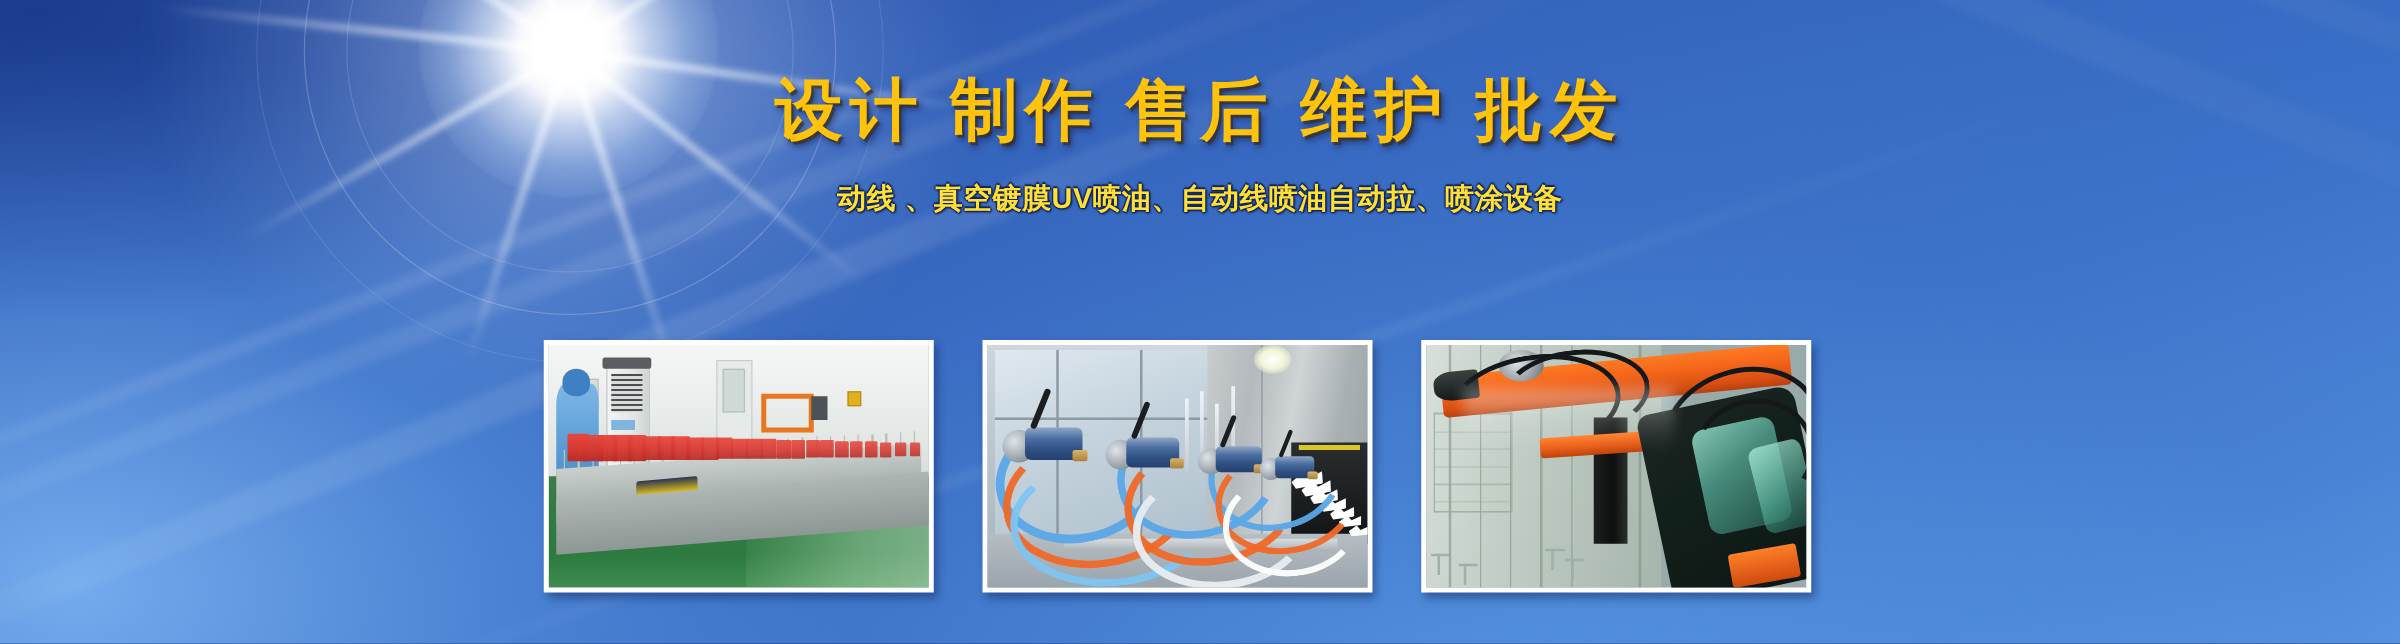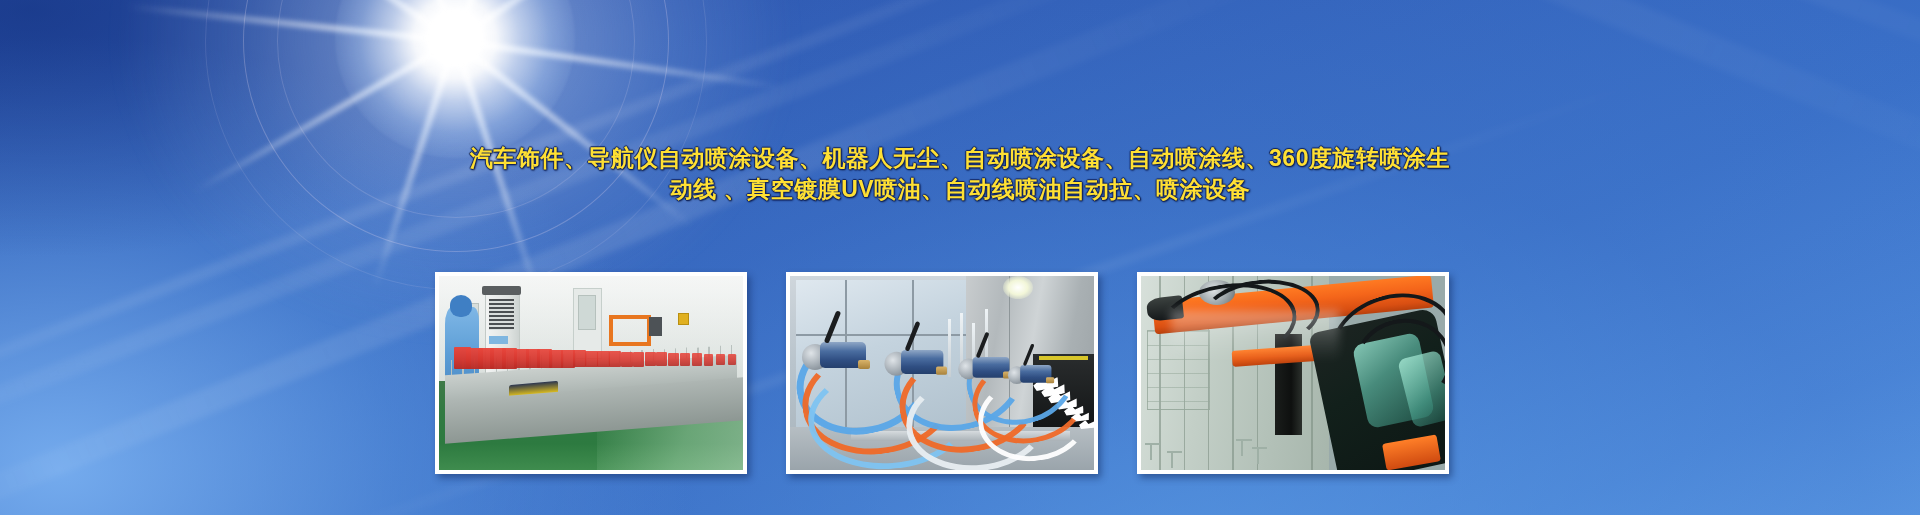--- a/index.html
+++ b/index.html
@@ -277,23 +277,25 @@
     <div class="ray" style="width:260px; transform:rotate(108deg);"></div>
     <div class="ray" style="width:300px; transform:rotate(150deg);"></div>
     <div class="ray" style="width:330px; transform:rotate(186deg);"></div>
     <div class="ray" style="width:280px; transform:rotate(214deg);"></div>
     <div class="ray" style="width:250px; transform:rotate(250deg);"></div>
     <div class="ray" style="width:300px; transform:rotate(292deg);"></div>
     <div class="ray" style="width:260px; transform:rotate(326deg);"></div>
     <div class="flare-core"></div>
   </div>
 
+  <div class="headline">
+    <span class="word">设计</span><span class="word">制作</span><span class="word">售后</span><span class="word">维护</span><span class="word">批发</span>
+  </div>
 
   <div class="subtitle">
-    <span class="line">汽车饰件、导航仪自动喷涂设备、机器人无尘、自动喷涂设备、自动喷涂线、360度旋转喷涂生</span>
     <span class="line">动线 、真空镀膜UV喷油、自动线喷油自动拉、喷涂设备</span>
   </div>
 
   <div class="photos">
 
     <div class="photo-frame p1">
       <div class="photo-inner">
         <div class="ph1-bg"></div>
         <div class="ph1-wallshadow"></div>
         <div class="ph1-door"></div>

